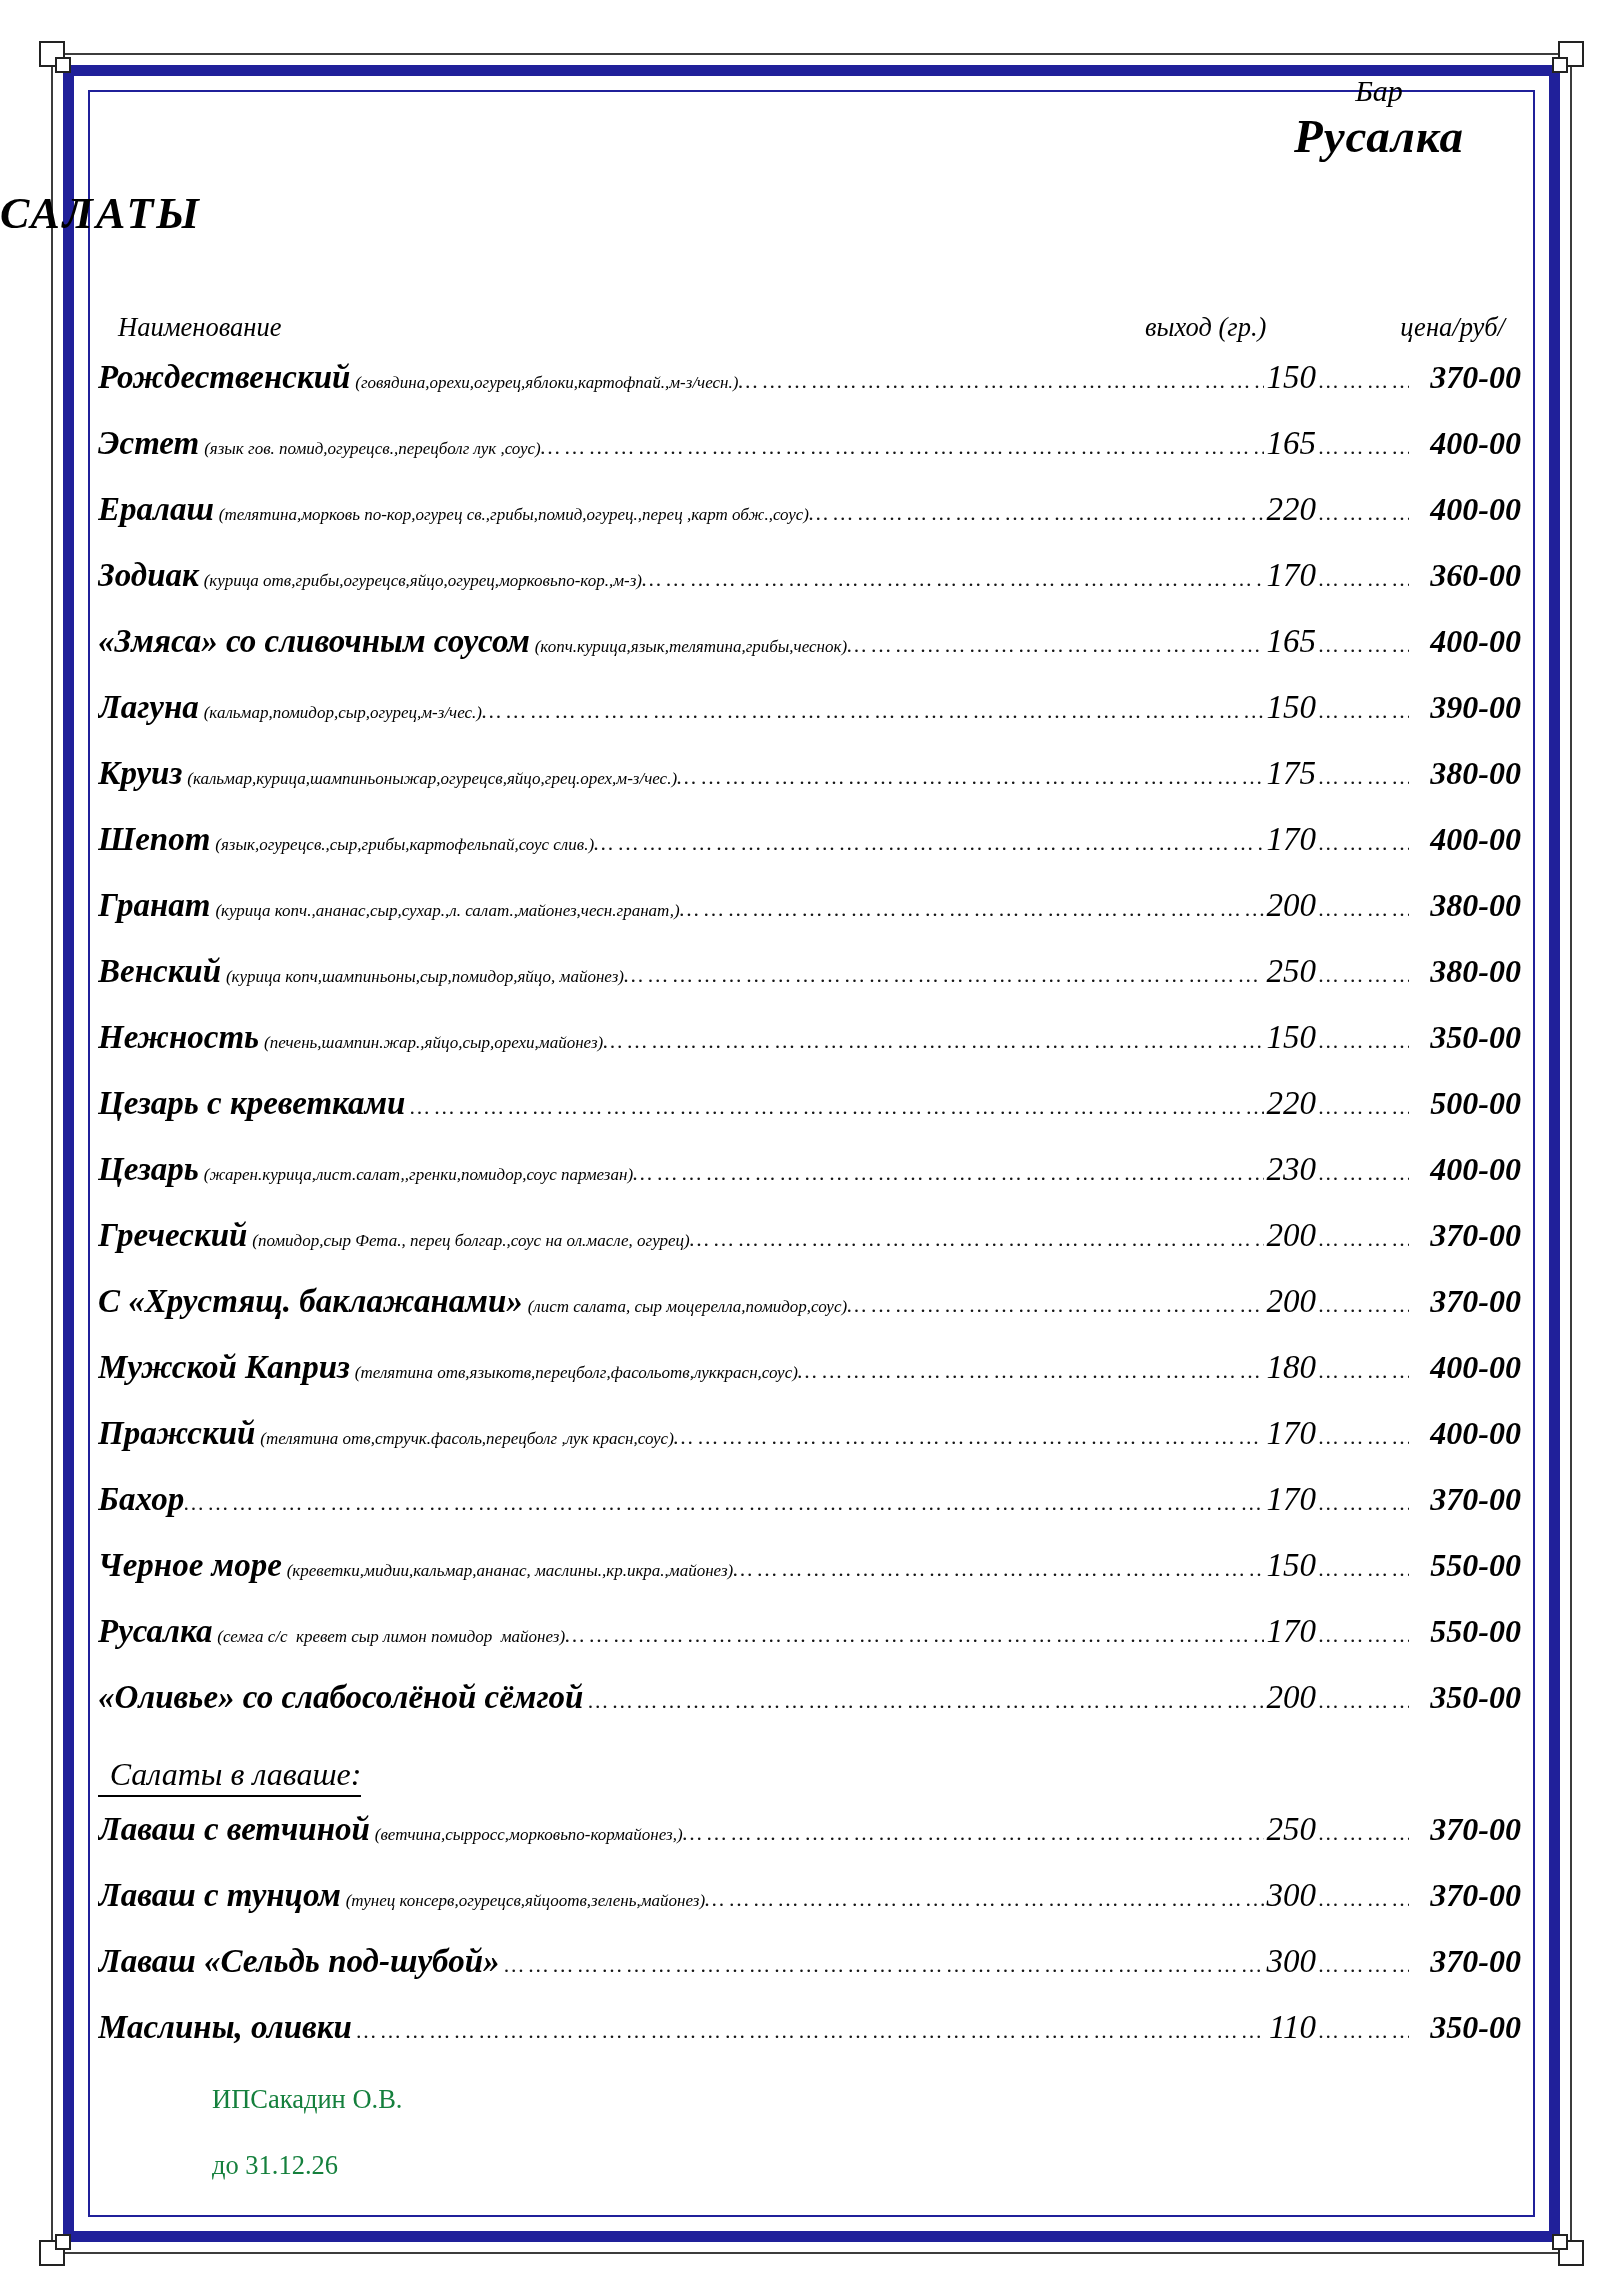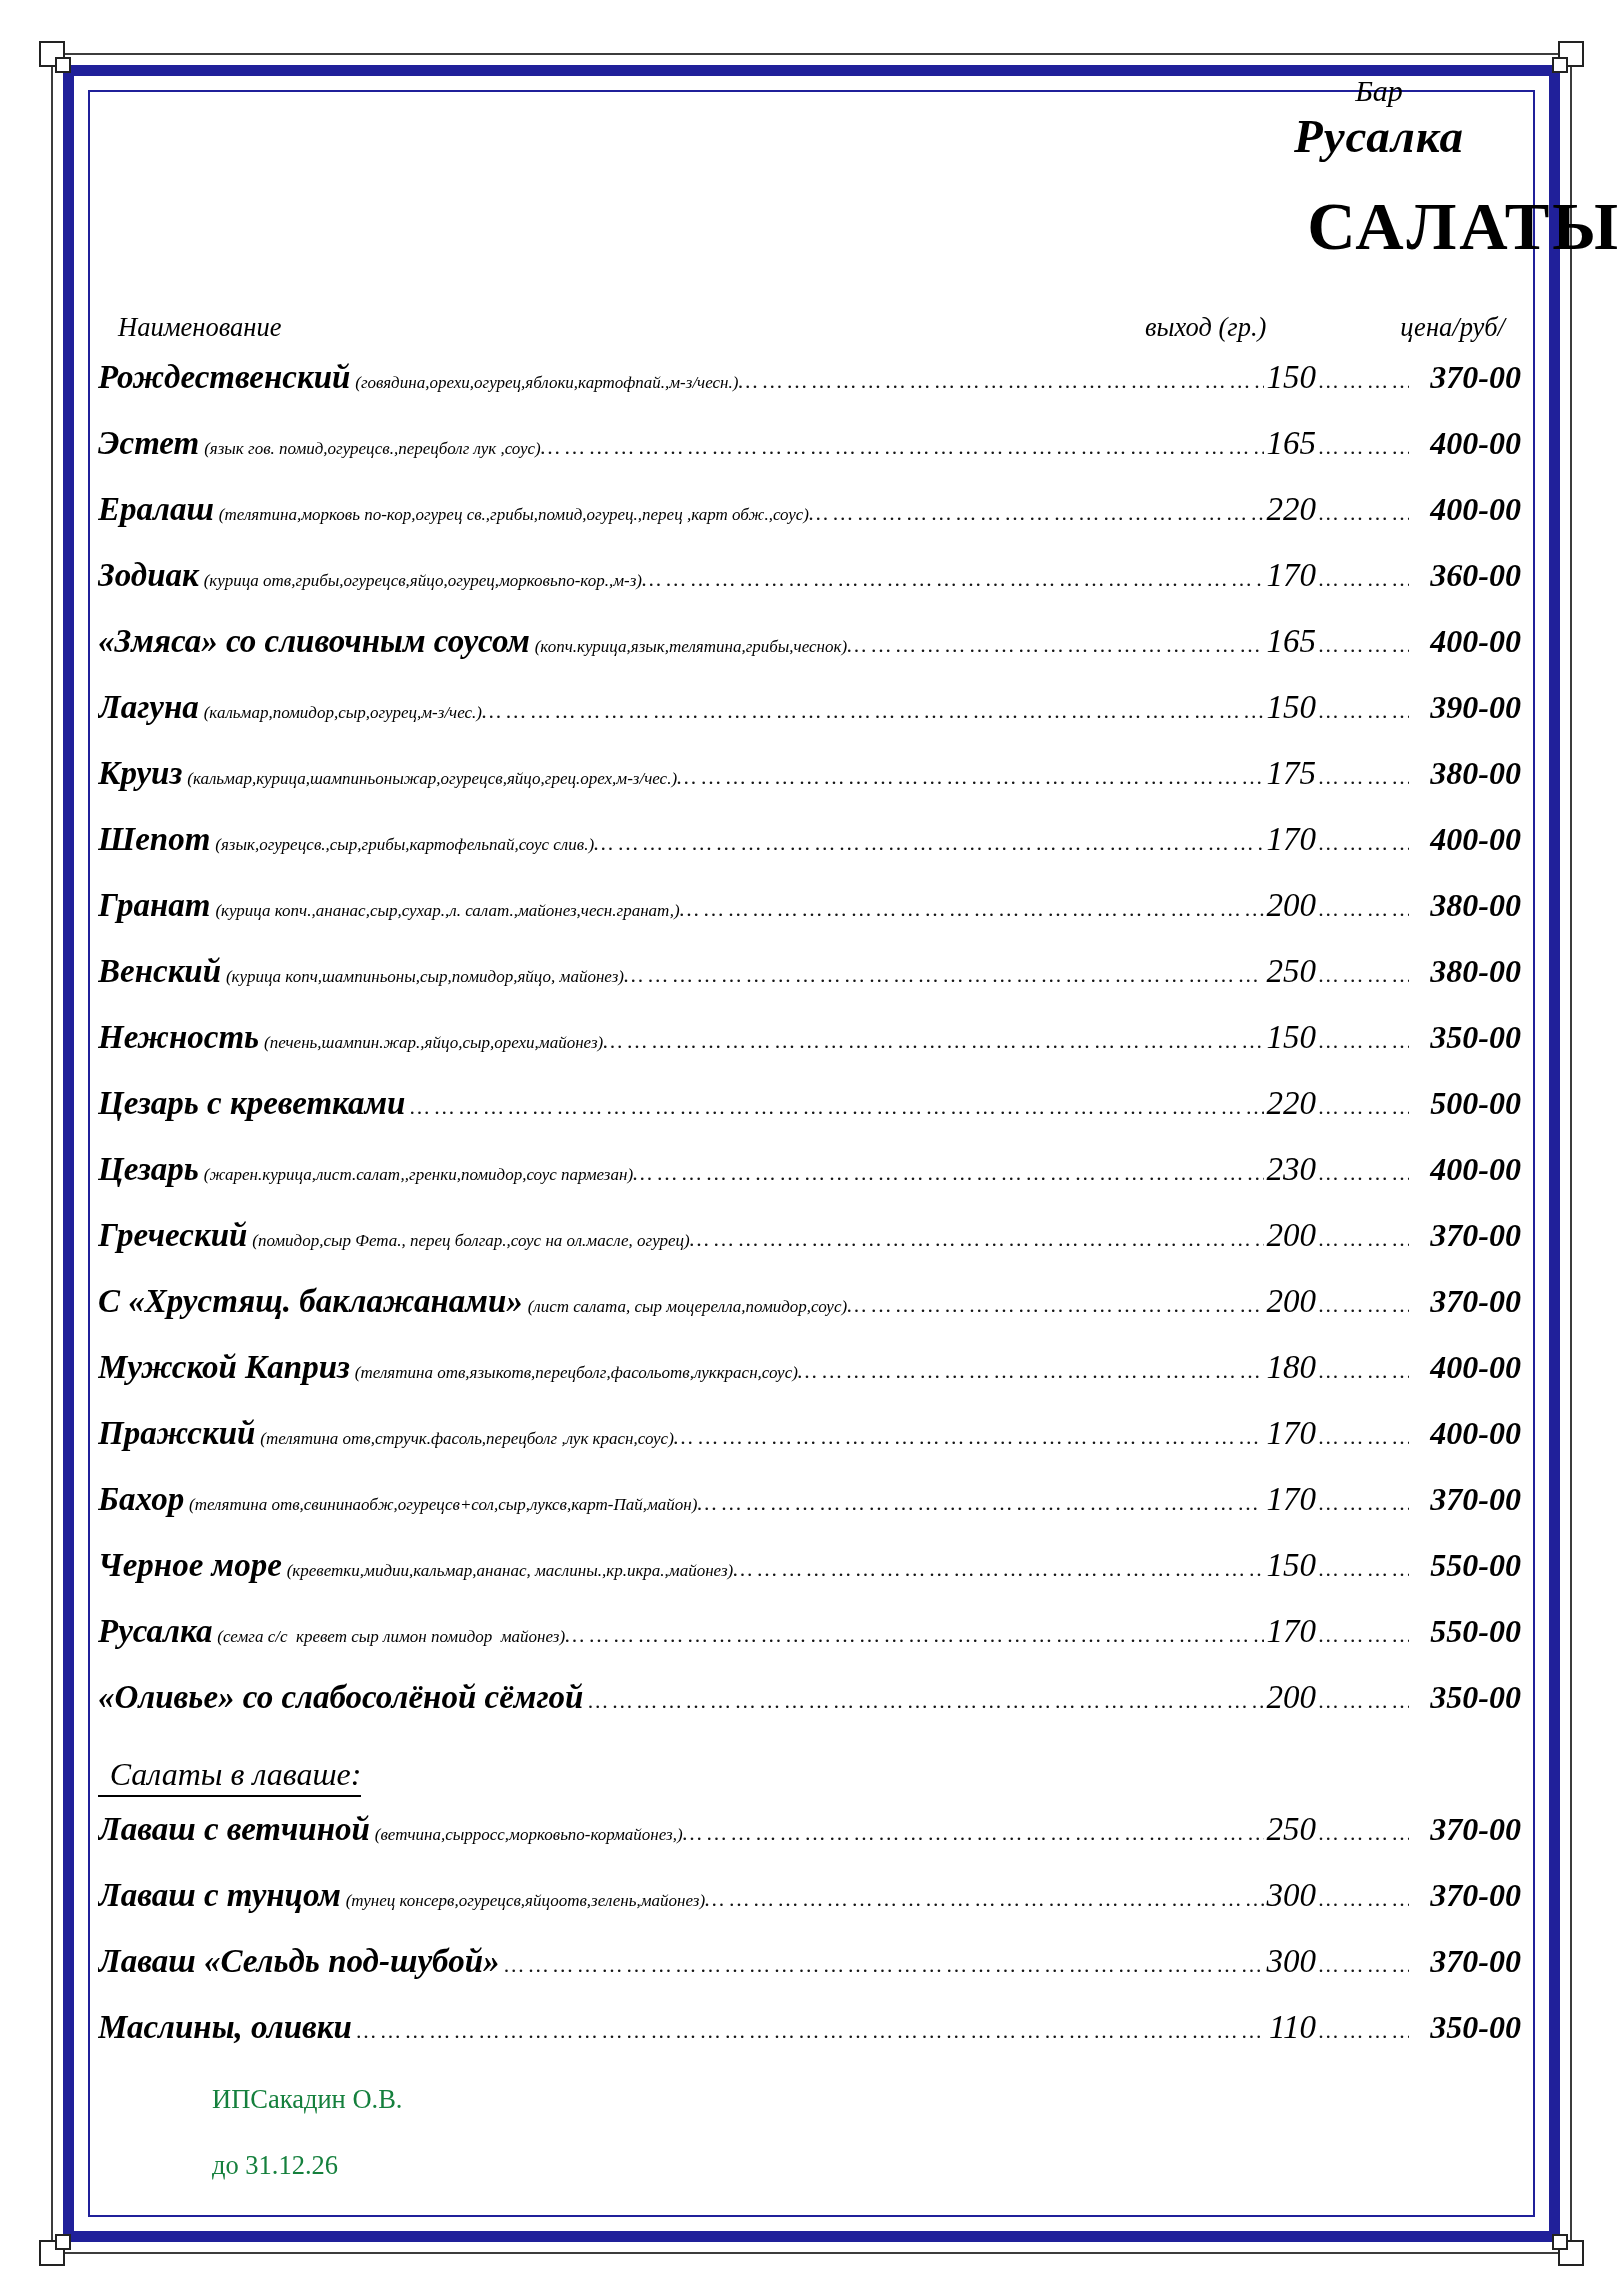--- a/index.html
+++ b/index.html
@@ -15,22 +15,22 @@
   .corner .c1{position:absolute;left:0;top:0;width:21.6px;height:21.6px;border:2px solid #222;background:#fff;}
   .corner .c2{position:absolute;left:15.7px;top:15.7px;width:12.7px;height:12.7px;border:2px solid #222;background:#fff;}
   .corner.tl{left:39px;top:41px;}
   .corner.tr{right:37px;top:41px;transform:scaleX(-1);}
   .corner.bl{left:39px;bottom:27.4px;transform:scaleY(-1);}
   .corner.br{right:37px;bottom:27.4px;transform:scale(-1,-1);}
   
   .brand{position:absolute;top:74px;right:90px;width:304px;text-align:center;line-height:1.15;}
   .brand .bar{font-style:italic;font-size:30px;}
   .brand .name{font-weight:bold;font-style:italic;font-size:47px;letter-spacing:1px;}
-  .title{position:absolute;top:188px;left:0;right:0;text-align:right;
-         font-size:67px;font-weight:bold;letter-spacing:2.9px;}
+  .title{position:absolute;top:188px;left:0;right:0;text-align:left;
+         font-size:44px;font-weight:bold;font-style:italic;letter-spacing:2.9px;}
   
   .col-name{position:absolute;top:312px;left:118px;font-style:italic;font-size:26.5px;}
   .col-weight{position:absolute;top:312px;left:1145px;font-style:italic;font-size:26.5px;}
   .col-price{position:absolute;top:312px;right:116px;font-style:italic;font-size:26.5px;}
   
   .rows{position:absolute;top:345px;left:98px;right:100px;}
   .row{height:66px;display:flex;align-items:baseline;padding-top:13.7px;box-sizing:border-box;overflow:hidden;}
   .nm{font-weight:bold;font-style:italic;font-size:33px;white-space:pre;flex:0 0 auto;}
   .ds{font-style:italic;font-size:17px;white-space:pre;margin-left:4.9px;flex:0 1 auto;overflow:hidden;}
   .leader{flex:1 1 0;min-width:9.8px;overflow:hidden;white-space:nowrap;font-style:italic;font-size:21.6px;color:#161616;}
@@ -228,21 +228,20 @@
     <span class="nm">Пражский</span>
     <span class="ds">(телятина отв,стручк.фасоль,перецболг ,лук красн,соус)</span>
     <span class="leader">… … … … … … … … … … … … … … … … … … … … … … … … … … … … … … … … … … … … … … … … … … … … … … … … … … … … … … … … … … … … </span>
     <span class="wt">170</span>
     <span class="leader l2">… … … … … … … … … … … … … … … … … … … … … … … … … … … … … … … … … … … … … … … … … … … … … … … … … … … … … … … … … … … … </span>
     <span class="pr">400-00</span>
   </div>
 
   <div class="row">
     <span class="nm">Бахор</span>
-    <span class="ds">(телятина отв,свининаобж,огурецсв+сол,сыр,луксв,карт-Пай,майон)</span>
     <span class="leader">… … … … … … … … … … … … … … … … … … … … … … … … … … … … … … … … … … … … … … … … … … … … … … … … … … … … … … … … … … … … </span>
     <span class="wt">170</span>
     <span class="leader l2">… … … … … … … … … … … … … … … … … … … … … … … … … … … … … … … … … … … … … … … … … … … … … … … … … … … … … … … … … … … … </span>
     <span class="pr">370-00</span>
   </div>
 
   <div class="row">
     <span class="nm">Черное море</span>
     <span class="ds">(креветки,мидии,кальмар,ананас, маслины.,кр.икра.,майонез)</span>
     <span class="leader">… … … … … … … … … … … … … … … … … … … … … … … … … … … … … … … … … … … … … … … … … … … … … … … … … … … … … … … … … … … … </span>

